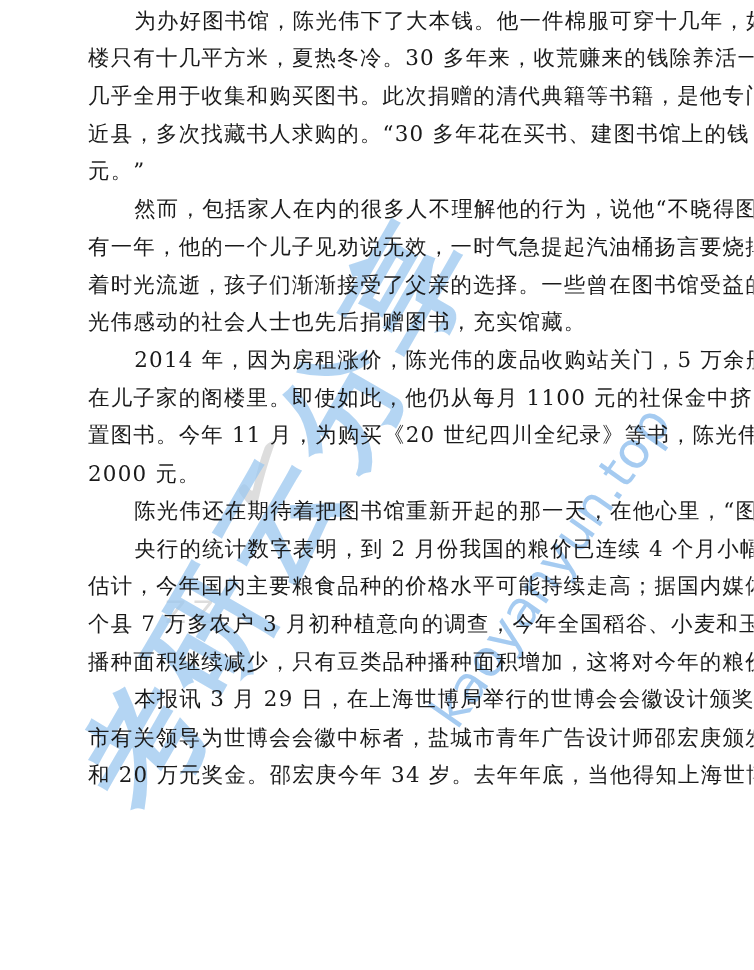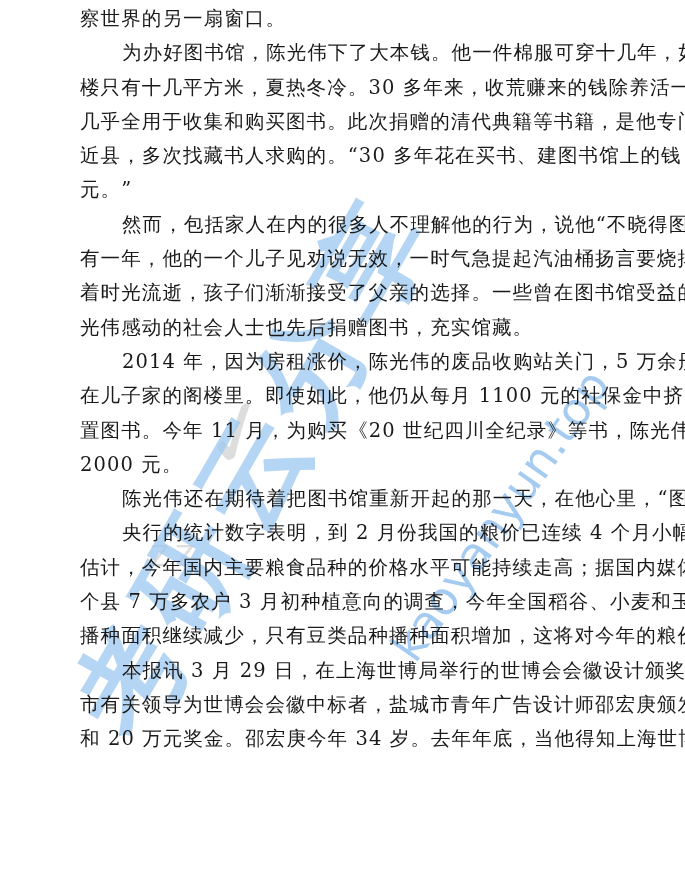--- a/index.html
+++ b/index.html
@@ -28,21 +28,20 @@
 <div class="wm wm-gray" style="left:150px; top:540px; font-size:28px; letter-spacing:6px;">ZZ</div>
 <div class="wm wm-blue" style="left:40px; top:350px; font-size:110px; transform:rotate(-60deg); transform-origin:left top; width:700px; top:690px; letter-spacing:10px;">
   <span>考研云分享</span>
 </div>
 <div class="wm wm-top" style="left:380px; top:640px; font-size:46px; transform:rotate(-55deg); transform-origin:left top; white-space:nowrap;">
   <span>kaoyanyun.top</span>
 </div>
 
 <div class="page" style="top:2px;">
 
-  <div class="line last">察世界的另一扇窗口。</div>
 
   <div class="line indent">为办好图书馆，陈光伟下了大本钱。他一件棉服可穿十几年，如今租住的阁</div>
   <div class="line">楼只有十几平方米，夏热冬冷。30 多年来，收荒赚来的钱除养活一家老小外，</div>
   <div class="line">几乎全用于收集和购买图书。此次捐赠的清代典籍等书籍，是他专门到仪陇等邻</div>
   <div class="line">近县，多次找藏书人求购的。“30 多年花在买书、建图书馆上的钱，有上百万</div>
   <div class="line last">元。”</div>
 
   <div class="line indent">然而，包括家人在内的很多人不理解他的行为，说他“不晓得图个啥子”。</div>
   <div class="line">有一年，他的一个儿子见劝说无效，一时气急提起汽油桶扬言要烧掉图书馆。随</div>
   <div class="line">着时光流逝，孩子们渐渐接受了父亲的选择。一些曾在图书馆受益的学生和被陈</div>

